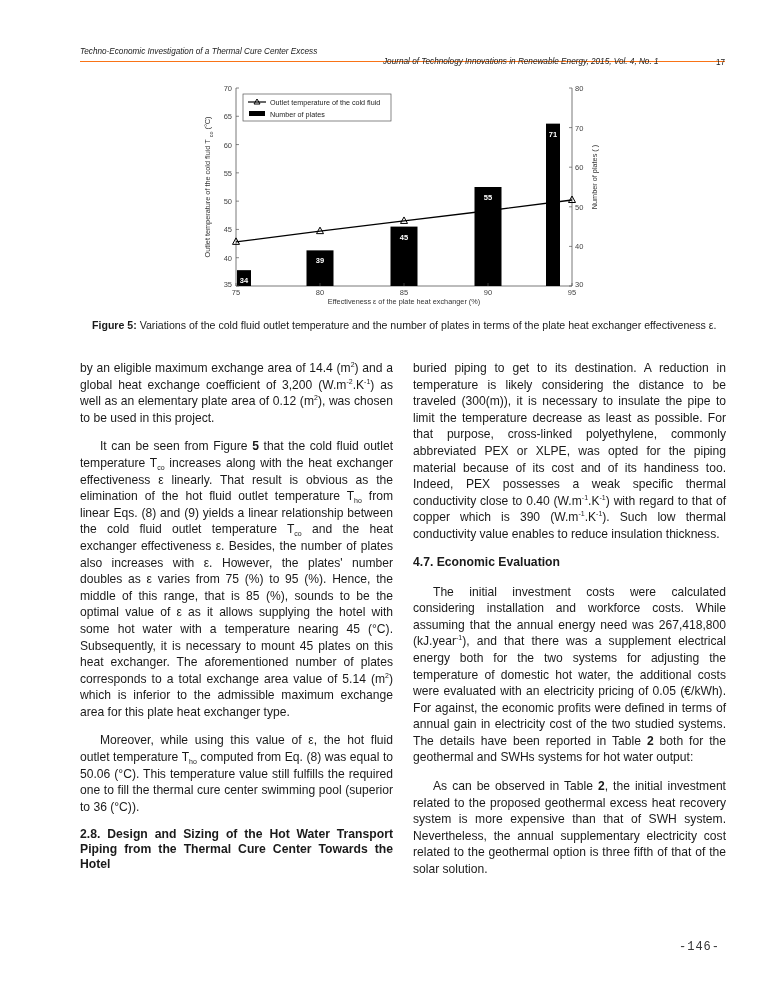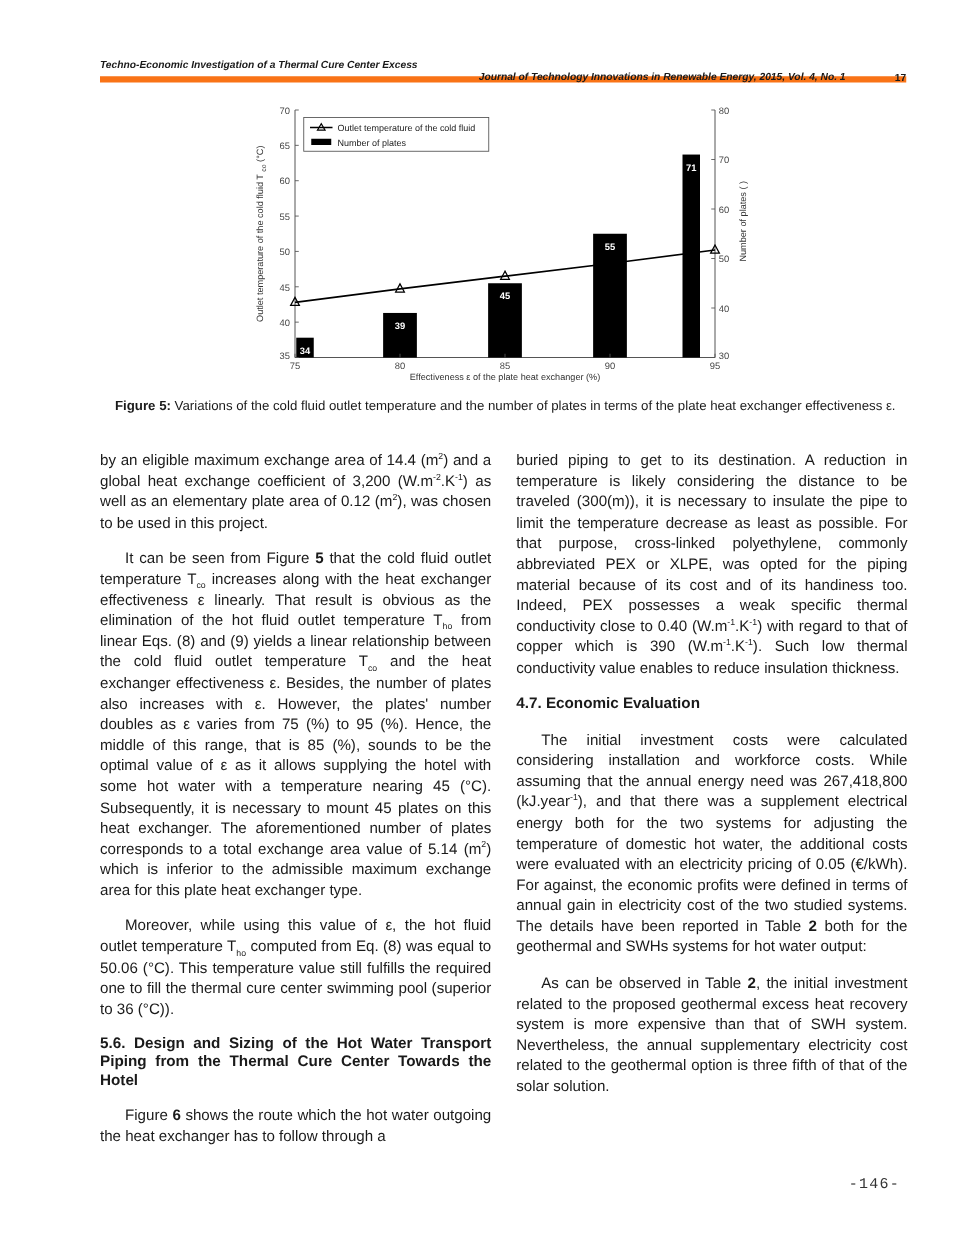--- a/index.html
+++ b/index.html
@@ -1,17 +1,17 @@
 <!DOCTYPE html>
 <html><head>
 <meta charset="utf-8">
 <style>
   html, body { margin: 0; padding: 0; background: #fff; }
   body { width: 765px; height: 990px; position: relative; overflow: hidden; font-family: "Liberation Sans", sans-serif; color: #1a1a1a; }
-  .header { position: absolute; left: 80px; top: 45px; width: 645px; height: 16px; font-size: 8.2px; font-style: italic; font-weight: bold; border-bottom: 5px solid #f97316; }
+  .header { position: absolute; left: 80px; top: 45px; width: 645px; height: 16px; font-size: 8.2px; font-style: italic; font-weight: normal; border-bottom: 1px solid #f97316; }
   .header .left { position: absolute; left: 0; top: 2px; }
   .header .journal { position: absolute; left: 303px; top: 12px; }
   .header .pnum { position: absolute; right: 0; top: 13px; font-style: normal; }
   #chart { position: absolute; left: 195px; top: 78px; }
   .caption { position: absolute; left: 80px; top: 318px; width: 645px; font-size: 10.6px; line-height: 14px; text-align: justify; }
   .caption b { font-weight: bold; padding-left: 12px; }
   .col { position: absolute; top: 360px; width: 313px; font-size: 12.1px; line-height: 16.6px; text-align: justify; }
   .col.left { left: 80px; }
   .col.right { left: 413px; }
   .col p { margin: 0 0 12px 0; }
@@ -102,22 +102,21 @@
 
 <div class="caption">
   <b>Figure 5:</b>
   <span>Variations of the cold fluid outlet temperature and the number of plates in terms of the plate heat exchanger effectiveness ε.</span>
 </div>
 
 <div class="col left">
   <p>by an eligible maximum exchange area of 14.4 (m<sup>2</sup>) and a global heat exchange coefficient of 3,200 (W.m<sup>-2</sup>.K<sup>-1</sup>) as well as an elementary plate area of 0.12 (m<sup>2</sup>), was chosen to be used in this project.</p>
   <p class="ind">It can be seen from Figure <b>5</b> that the cold fluid outlet temperature T<sub>co</sub> increases along with the heat exchanger effectiveness ε linearly. That result is obvious as the elimination of the hot fluid outlet temperature T<sub>ho</sub> from linear Eqs. (8) and (9) yields a linear relationship between the cold fluid outlet temperature T<sub>co</sub> and the heat exchanger effectiveness ε. Besides, the number of plates also increases with ε. However, the plates' number doubles as ε varies from 75 (%) to 95 (%). Hence, the middle of this range, that is 85 (%), sounds to be the optimal value of ε as it allows supplying the hotel with some hot water with a temperature nearing 45 (°C). Subsequently, it is necessary to mount 45 plates on this heat exchanger. The aforementioned number of plates corresponds to a total exchange area value of 5.14 (m<sup>2</sup>) which is inferior to the admissible maximum exchange area for this plate heat exchanger type.</p>
   <p class="ind">Moreover, while using this value of ε, the hot fluid outlet temperature T<sub>ho</sub> computed from Eq. (8) was equal to 50.06 (°C). This temperature value still fulfills the required one to fill the thermal cure center swimming pool (superior to 36 (°C)).</p>
-  <h4>5.6. Design and Sizing of the Hot Water Transport Piping from the Thermal Cure Center Towards the Hotel</h4>
-  <p class="ind">Figure <b>6</b> shows the route which the hot water outgoing the heat exchanger has to follow through a</p>
+  <h4>2.8. Design and Sizing of the Hot Water Transport Piping from the Thermal Cure Center Towards the Hotel</h4>
 </div>
 
 <div class="col right">
   <p>buried piping to get to its destination. A reduction in temperature is likely considering the distance to be traveled (300(m)), it is necessary to insulate the pipe to limit the temperature decrease as least as possible. For that purpose, cross-linked polyethylene, commonly abbreviated PEX or XLPE, was opted for the piping material because of its cost and of its handiness too. Indeed, PEX possesses a weak specific thermal conductivity close to 0.40 (W.m<sup>-1</sup>.K<sup>-1</sup>) with regard to that of copper which is 390 (W.m<sup>-1</sup>.K<sup>-1</sup>). Such low thermal conductivity value enables to reduce insulation thickness.</p>
   <h4 style="margin-top:4px;">4.7. Economic Evaluation</h4>
   <p class="ind" style="margin-top:14px;">The initial investment costs were calculated considering installation and workforce costs. While assuming that the annual energy need was 267,418,800 (kJ.year<sup>-1</sup>), and that there was a supplement electrical energy both for the two systems for adjusting the temperature of domestic hot water, the additional costs were evaluated with an electricity pricing of 0.05 (€/kWh). For against, the economic profits were defined in terms of annual gain in electricity cost of the two studied systems. The details have been reported in Table <b>2</b> both for the geothermal and SWHs systems for hot water output:</p>
   <p class="ind">As can be observed in Table <b>2</b>, the initial investment related to the proposed geothermal excess heat recovery system is more expensive than that of SWH system. Nevertheless, the annual supplementary electricity cost related to the geothermal option is three fifth of that of the solar solution.</p>
 </div>
 
 <div class="footer">-146-</div>

